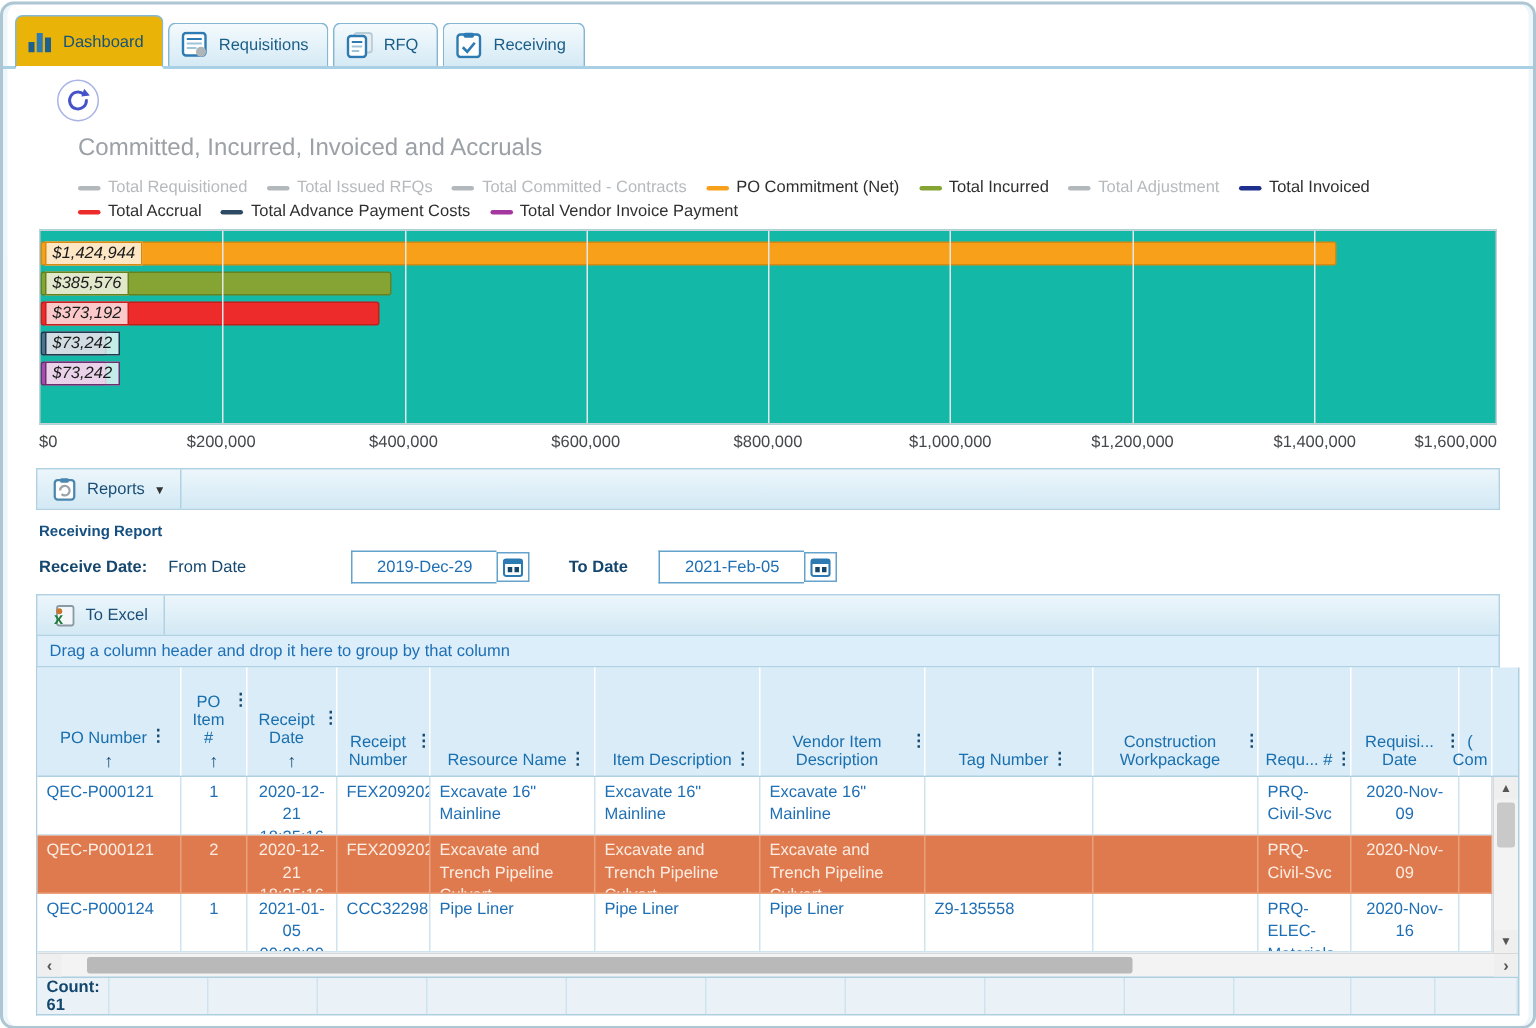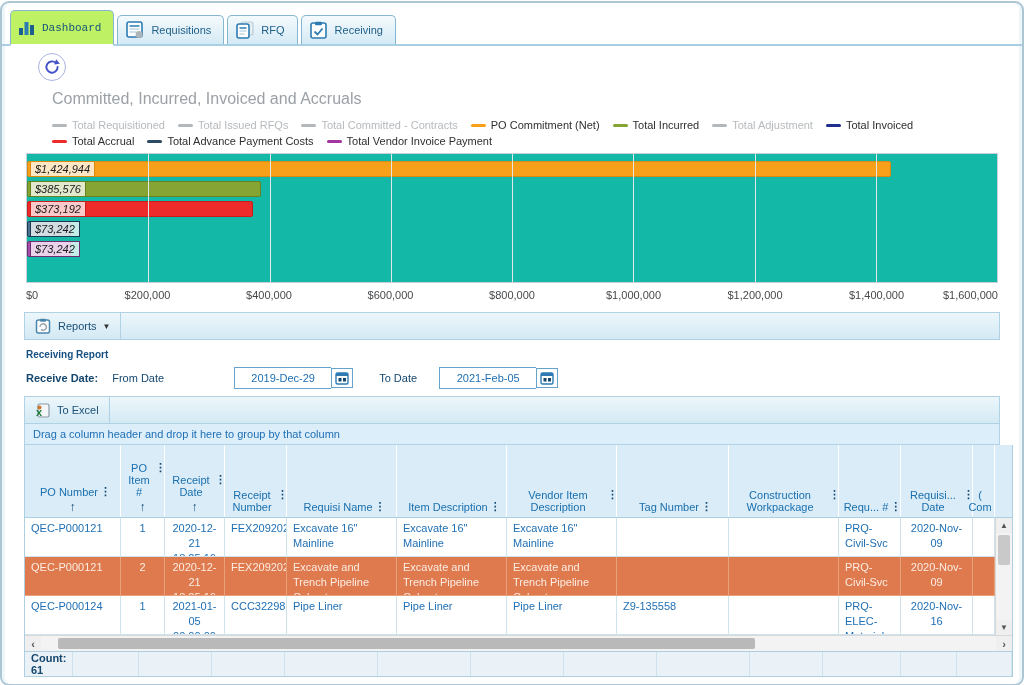--- a/index.html
+++ b/index.html
@@ -1,21 +1,21 @@
 <!DOCTYPE html>
 <html><head>
 <meta charset="utf-8">
 <style>
   html,body{margin:0;padding:0;background:#fff;font-family:"Liberation Sans",sans-serif;}
   .window{width:1020px;height:681px;margin:1px auto;border:2px solid #adc6d4;border-radius:9px;overflow:hidden;background:#fff;position:relative;box-shadow:inset 3px 0 0 #eef6fa, inset -3px 0 0 #eef6fa;}
 
   
   .tabbar{display:flex;align-items:flex-end;gap:3px;padding:7px 0 0 8px;border-bottom:2px solid #a9cfe4;}
   .tab{display:flex;align-items:center;gap:6px;height:24px;padding:2px 12px 2px 7px;border:1px solid #86b7d2;border-bottom:none;border-radius:5px 5px 0 0;background:linear-gradient(#f4fafd,#d5eaf5);font-size:11px;color:#1b5e88;cursor:pointer;white-space:nowrap;}
-  .tab.active{background:#bef264;height:29px;margin-bottom:-2px;border-bottom:2px solid #fff;color:#14527c;font-family:Liberation Mono, monospace;}
+  .tab.active{background:#eab308;height:29px;margin-bottom:-2px;border-bottom:2px solid #fff;color:#14527c;}
 
   .content{padding:0 22px;}
 
   
   .refresh-top{margin:7px 0 0 14px;width:28px;height:28px;border:1px solid #a9b3e6;border-radius:50%;background:#fff;display:flex;align-items:center;justify-content:center;cursor:pointer;padding:0;}
   .chart-title{margin:9px 0 9px 28px;font-size:16px;color:#9ba1a7;}
   .legend{margin:0 0 4px 28px;font-size:11px;color:#2f2f2f;display:flex;flex-wrap:wrap;line-height:16px;}
   .legend-item{display:inline-flex;align-items:center;margin-right:13px;cursor:pointer;}
   .legend-swatch{width:15px;height:3px;border-radius:2px;margin-right:5px;display:inline-block;}
   .legend-item.off{color:#b6babd;}
@@ -30,21 +30,21 @@
   .tick{position:absolute;top:3px;white-space:nowrap;}
 
   
   .toolbar{display:flex;align-items:center;height:26px;background:linear-gradient(#ecf6fb,#d3e9f4);border:1px solid #b0d2e4;}
   .tb-btn{display:flex;align-items:center;gap:6px;height:100%;padding:0 10px;border-right:1px solid #b0d2e4;font-size:11px;color:#1b4f77;cursor:pointer;}
   .tb-caret{font-size:8px;color:#333;}
   .section-title{margin:9px 0 7px 2px;font-size:10px;font-weight:bold;color:#155081;}
   .filter-row{display:flex;align-items:center;margin:0 0 7px 2px;font-size:11px;color:#14466e;}
   .flabel-strong{font-weight:bold;margin-right:14px;}
   .from-label{width:122px;}
-  .to-label{width:60px;}
+  .to-label{width:60px;font-weight:bold;}
   .gap26{width:26px;}
   .date-input{width:92px;height:18px;border:1px solid #66a3cc;border-right:none;font-size:11px;color:#1f6fb5;text-align:center;font-family:inherit;outline:none;}
   .cal-btn{width:22px;height:20px;border:1px solid #66a3cc;background:#fff;display:flex;align-items:center;justify-content:center;cursor:pointer;padding:0;}
 
   
   .group-bar{background:#dbeefa;border:1px solid #b0d2e4;border-top:none;font-size:11px;color:#1f6fb5;padding:4px 8px;}
   .grid{width:989px;border:1px solid #aecfe0;border-top:none;box-sizing:border-box;}
   .grid-header{display:flex;background:#d9ecf8;border-bottom:1px solid #aecfe0;}
   .hcell{box-sizing:border-box;border-right:1px solid #fff;display:flex;flex-direction:column;justify-content:flex-end;align-items:center;padding:6px 2px 4px;font-size:11px;color:#1a6fae;min-height:72px;cursor:pointer;text-align:center;}
   .htext{position:relative;padding:0 9px 0 2px;line-height:12px;}
@@ -268,21 +268,21 @@
             <div class="hsort">↑</div>
           </div>
           <div class="hcell" style="width: 60px;">
             <div class="htext"><span>Receipt Date</span><span class="hmenu">⋮</span></div>
             <div class="hsort">↑</div>
           </div>
           <div class="hcell" style="width: 62px;">
             <div class="htext"><span>Receipt Number</span><span class="hmenu">⋮</span></div>
           </div>
           <div class="hcell" style="width: 110px;">
-            <div class="htext"><span>Requisi Name</span><span class="hmenu">⋮</span></div>
+            <div class="htext"><span>Resource Name</span><span class="hmenu">⋮</span></div>
           </div>
           <div class="hcell" style="width: 110px;">
             <div class="htext"><span>Item Description</span><span class="hmenu">⋮</span></div>
           </div>
           <div class="hcell" style="width: 110px;">
             <div class="htext"><span>Vendor Item Description</span><span class="hmenu">⋮</span></div>
           </div>
           <div class="hcell" style="width: 112px;">
             <div class="htext"><span>Tag Number</span><span class="hmenu">⋮</span></div>
           </div>

